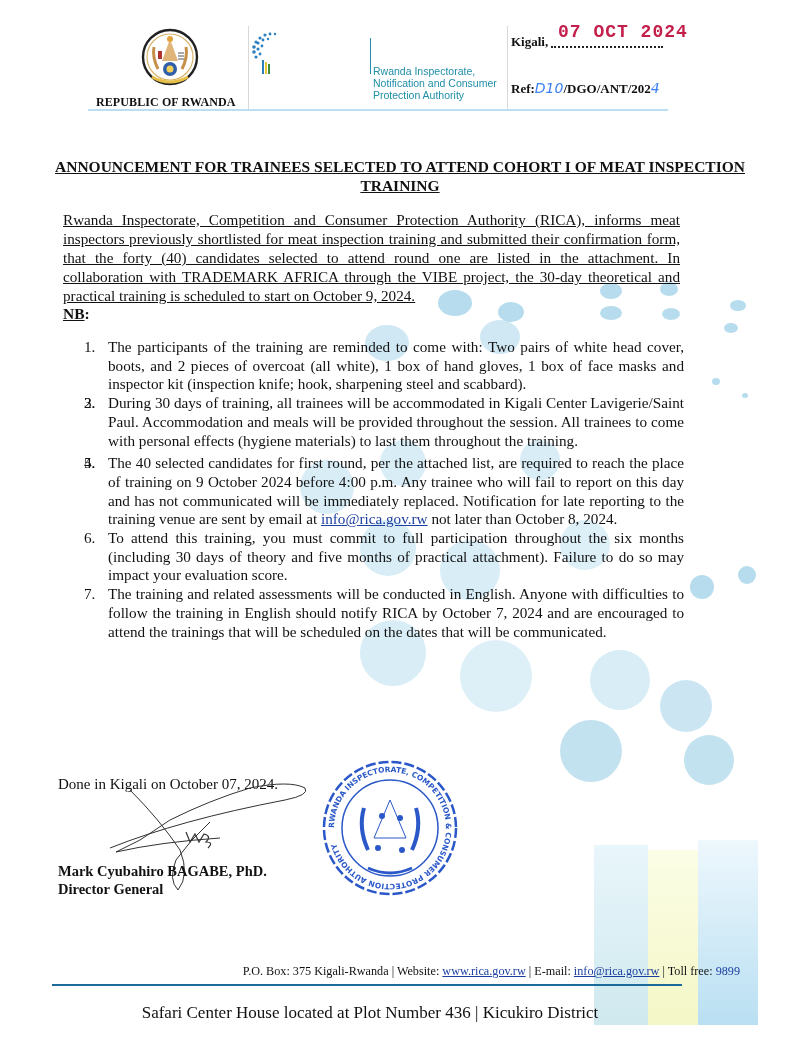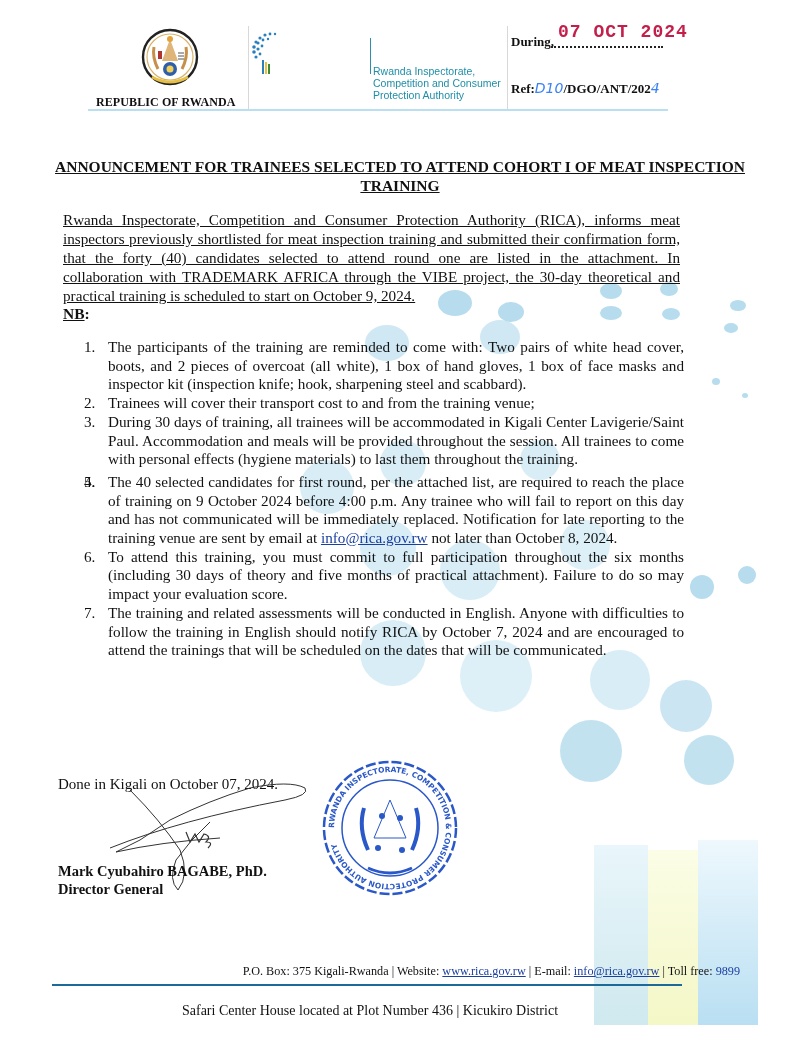--- a/index.html
+++ b/index.html
@@ -42,21 +42,21 @@
 
   .done { position: absolute; left: 58px; top: 776px; font-size: 15px; }
   .signature { position: absolute; left: 100px; top: 780px; width: 230px; height: 115px; }
   .sig-name { position: absolute; left: 58px; top: 863px; font-size: 14.5px; font-weight: bold; }
   .sig-title { position: absolute; left: 58px; top: 881px; font-size: 14.5px; font-weight: bold; }
   .seal { position: absolute; left: 320px; top: 758px; width: 140px; height: 140px; }
 
   
   .foot-rule { position: absolute; left: 52px; top: 984px; width: 630px; height: 2px; background: #1c6a9a; }
   .foot-1 { position: absolute; left: 0; top: 964px; width: 740px; text-align: right; font-size: 12.2px; }
-  .foot-2 { position: absolute; left: 0; top: 1003px; width: 740px; text-align: center; font-size: 14px; }
+  .foot-2 { position: absolute; left: 0; top: 1003px; width: 740px; text-align: center; font-size: 17px; }
   .foot-link { color: #1b3fa0; text-decoration: underline; }
   .foot-blue { color: #1b3fa0; }
 </style>
 </head>
 <body>
 
 <div>
   <div class="bg-dot" style="left:438px;top:290px;width:34px;height:26px;"></div>
   <div class="bg-dot" style="left:498px;top:302px;width:26px;height:20px;"></div>
   <div class="bg-dot" style="left:600px;top:283px;width:22px;height:16px;"></div>
@@ -122,39 +122,39 @@
       <circle cx="6" cy="27" r="1.6"></circle>
         <circle cx="10" cy="24" r="1.4"></circle>
     </g>
     <rect x="12" y="30" width="2" height="14" fill="#2b7fbf"></rect>
     <rect x="15" y="32" width="2" height="12" fill="#e6c43a"></rect>
     <rect x="18" y="34" width="2" height="10" fill="#3f8a3a"></rect>
   </svg>
   <div class="rica-sep"></div>
   <div class="rica-desc">
     <div>Rwanda Inspectorate,</div>
-    <div>Competition and Consumer</div>
+    <div>Notification and Consumer</div>
     <div>Protection Authority</div>
   </div>
   <div class="hdr-divider2"></div>
 
-  <div class="kigali-line">During,</div>
+  <div class="kigali-line">Kigali,</div>
   <div class="kigali-dots"></div>
   <div class="stamp-date">07 OCT 2024</div>
   <div class="ref-line"><span>Ref:</span><span class="ref-hand">D10</span><span>/DGO/ANT/202</span><span class="ref-hand">4</span></div>
   <div class="hdr-rule"></div>
 </div>
 
 <div class="title">ANNOUNCEMENT FOR TRAINEES SELECTED TO ATTEND COHORT I OF MEAT INSPECTION TRAINING</div>
 <p class="intro">Rwanda Inspectorate, Competition and Consumer Protection Authority (RICA), informs meat inspectors previously shortlisted for meat inspection training and submitted their confirmation form, that the forty (40) candidates selected to attend round one are listed in the attachment. In collaboration with TRADEMARK AFRICA through the VIBE project, the 30-day theoretical and practical training is scheduled to start on October 9, 2024.</p>
 <div class="nb"><u>NB</u><span>:</span></div>
 
 <ol class="list">
   <li><span class="num">1.</span><span>The participants of the training are reminded to come with: Two pairs of white head cover, boots, and 2 pieces of overcoat (all white), 1 box of hand gloves, 1 box of face masks and inspector kit (inspection knife; hook, sharpening steel and scabbard).</span></li>
-  <li><span class="num">2.</span><span>Trainees will cover their transport cost to and from the training venue;</span></li>
+  <li><span class="num">2.</span></li>
   <li><span class="num">3.</span><span>During 30 days of training, all trainees will be accommodated in Kigali Center Lavigerie/Saint Paul. Accommodation and meals will be provided throughout the session. All trainees to come with personal effects (hygiene materials) to last them throughout the training.</span></li>
   <li class="gap"><span class="num">4.</span></li>
   <li class="gap"><span class="num">5.</span><span>The 40 selected candidates for first round, per the attached list, are required to reach the place of training on 9 October 2024 before 4:00 p.m. Any trainee who will fail to report on this day and has not communicated will be immediately replaced. Notification for late reporting to the training venue are sent by email at </span><a class="email">info@rica.gov.rw</a><span> not later than October 8, 2024.</span></li>
   <li><span class="num">6.</span><span>To attend this training, you must commit to full participation throughout the six months (including 30 days of theory and five months of practical attachment). Failure to do so may impact your evaluation score.</span></li>
   <li><span class="num">7.</span><span>The training and related assessments will be conducted in English. Anyone with difficulties to follow the training in English should notify RICA by October 7, 2024 and are encouraged to attend the trainings that will be scheduled on the dates that will be communicated.</span></li>
 </ol>
 
 <div class="done">Done in Kigali on October 07, 2024.</div>
 <svg class="signature" viewBox="0 0 230 115">
   <path d="M10 68 Q80 40 185 20 Q210 15 205 8 Q190 0 150 8 Q110 20 70 40 L40 60 Q20 70 16 72 Q60 62 120 58" stroke="#333" stroke-width="1" fill="none"></path>

